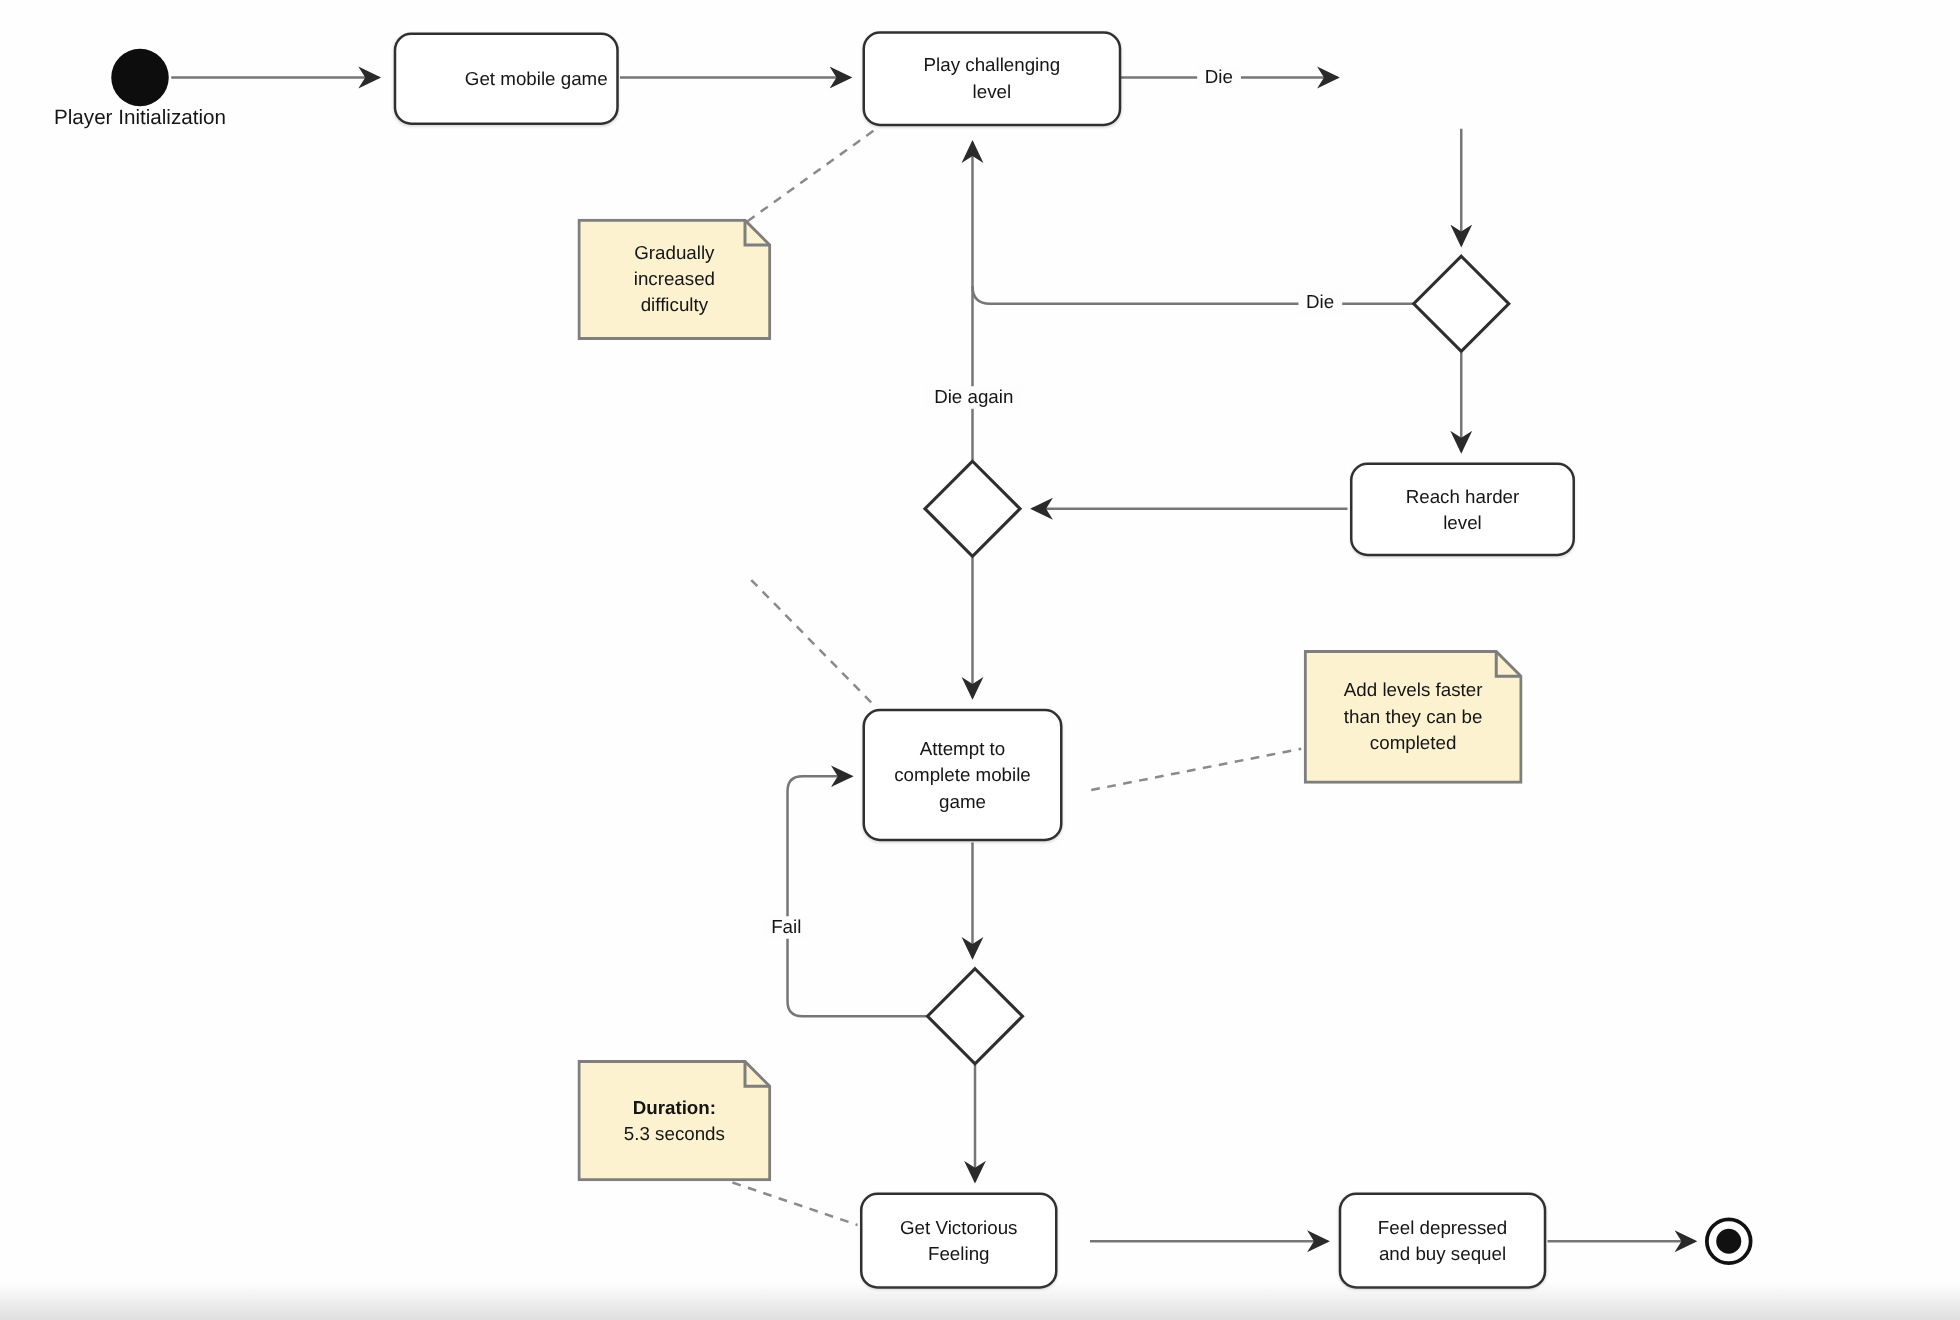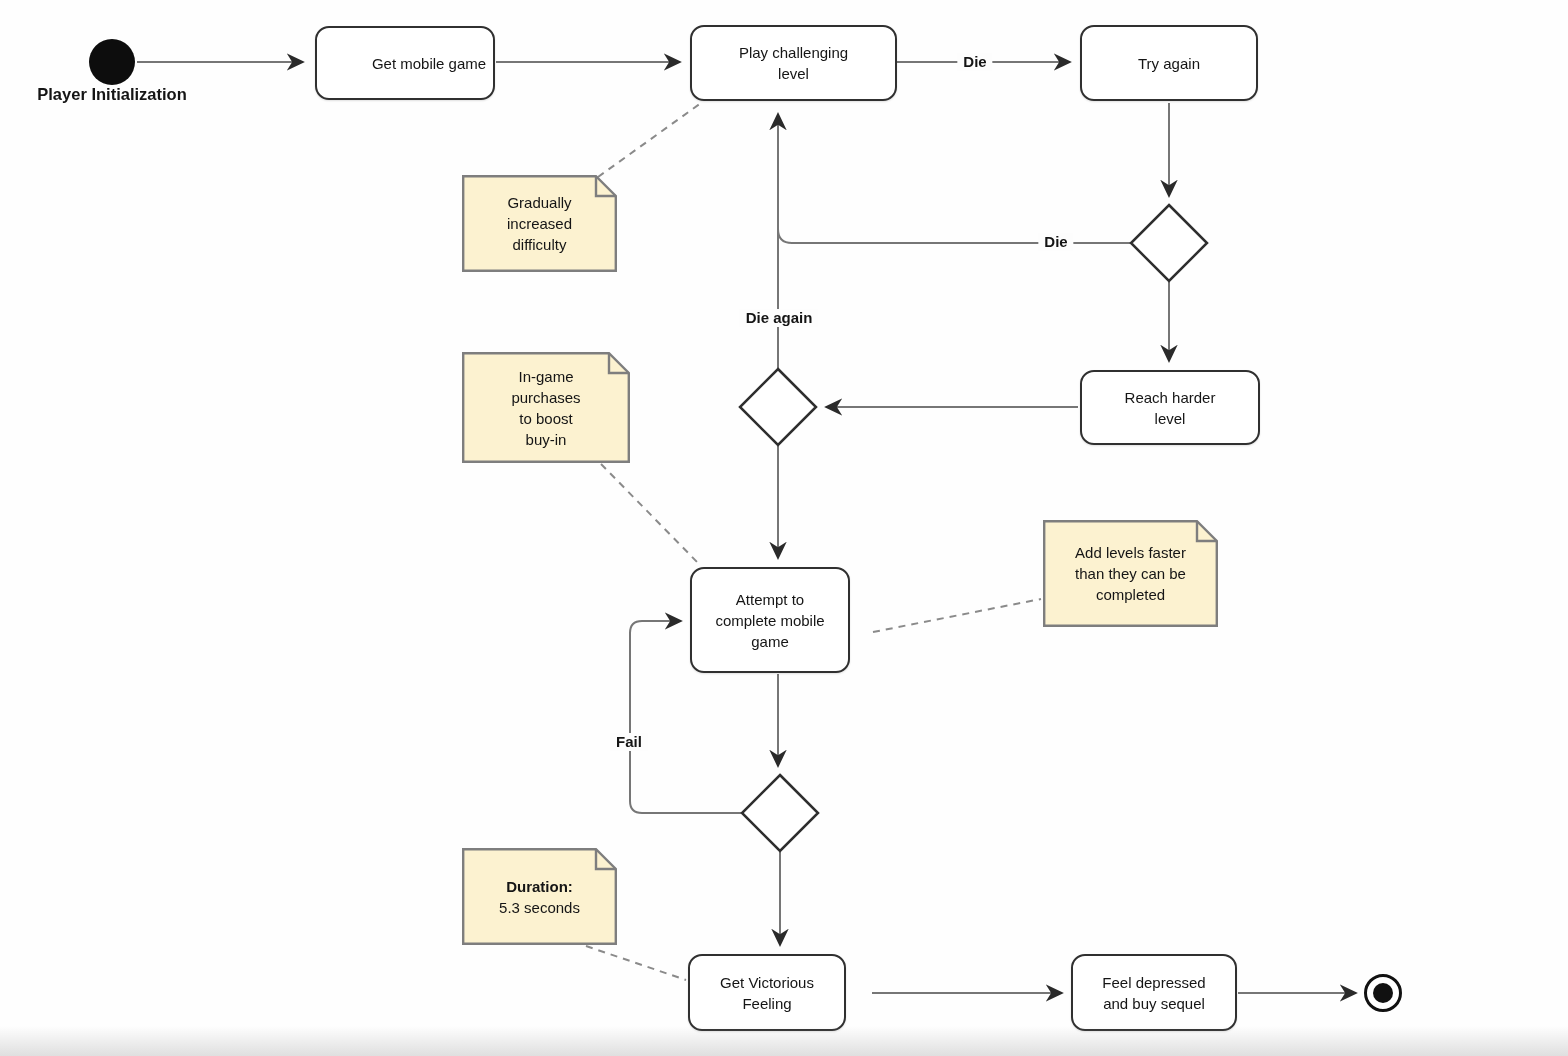--- a/index.html
+++ b/index.html
@@ -25,25 +25,24 @@
   .note svg { position:absolute; left:0; top:0; }
   .note-text {
     position:absolute; left:0; top:0; width:100%; height:100%;
     display:flex; flex-direction:column; align-items:center; justify-content:center;
     text-align:center; font-size:15px; line-height:21px;
   }
   .edge-label {
     position:absolute; transform:translate(-50%,-50%);
     background:#fdfdfd; padding:0 6px; font-size:15px; line-height:18px;
     white-space:nowrap;
-    font-weight:bold;
   }
   .start-label {
     position:absolute; left:18px; top:85px; width:188px;
-    text-align:center; font-weight:700; font-size:16.5px;
+    text-align:center; font-weight:400; font-size:16.5px;
   }
   .bottom-fade {
     position:absolute; left:0; bottom:0; width:100%; height:30px;
     background:linear-gradient(to bottom, rgba(190,190,190,0), rgba(180,180,180,0.42));
     pointer-events:none;
   }
 </style>
 </head>
 <body>
 
@@ -97,23 +96,20 @@
 
   <div class="action" style="left:315px; top:26px; width:180px; height:74px;padding-left:48px;">
     <span class="pre">Get mobile game</span>
   </div>
 
   <div class="action" style="left:690px; top:25px; width:207px; height:76px;">
     <span class="pre">Play challenging
 level</span>
   </div>
 
-  <div class="action" style="left:1080px; top:25px; width:178px; height:76px;">
-    <span class="pre">Try again</span>
-  </div>
 
   <div class="action" style="left:1080px; top:370px; width:180px; height:75px;">
     <span class="pre">Reach harder
 level</span>
   </div>
 
   <div class="action" style="left:690px; top:567px; width:160px; height:106px;">
     <span class="pre">Attempt to
 complete mobile
 game</span>
@@ -137,30 +133,20 @@
   <div class="note" style="left:462px; top:175px; width:155px; height:97px;">
     <svg width="155" height="97" viewBox="0 0 155 97">
       <path d="M1.2,1.2 L134,1.2 L153.8,21 L153.8,95.8 L1.2,95.8 Z" fill="#fcf2d0" stroke="#7e7e7e" stroke-width="2.4"></path>
       <path d="M134,1.2 L134,21 L153.8,21" fill="none" stroke="#7e7e7e" stroke-width="2.4"></path>
     </svg>
     <div class="note-text pre">Gradually
 increased
 difficulty</div>
   </div>
 
-  <div class="note" style="left:462px; top:352px; width:168px; height:111px;">
-    <svg width="168" height="111" viewBox="0 0 168 111">
-      <path d="M1.2,1.2 L147,1.2 L166.8,21 L166.8,109.8 L1.2,109.8 Z" fill="#fcf2d0" stroke="#7e7e7e" stroke-width="2.4"></path>
-      <path d="M147,1.2 L147,21 L166.8,21" fill="none" stroke="#7e7e7e" stroke-width="2.4"></path>
-    </svg>
-    <div class="note-text pre">In-game
-purchases
-to boost
-buy-in</div>
-  </div>
 
   <div class="note" style="left:1043px; top:520px; width:175px; height:107px;border-radius:31px;">
     <svg width="175" height="107" viewBox="0 0 175 107">
       <path d="M1.2,1.2 L154,1.2 L173.8,21 L173.8,105.8 L1.2,105.8 Z" fill="#fcf2d0" stroke="#7e7e7e" stroke-width="2.4"></path>
       <path d="M154,1.2 L154,21 L173.8,21" fill="none" stroke="#7e7e7e" stroke-width="2.4"></path>
     </svg>
     <div class="note-text pre">Add levels faster
 than they can be
 completed</div>
   </div>

